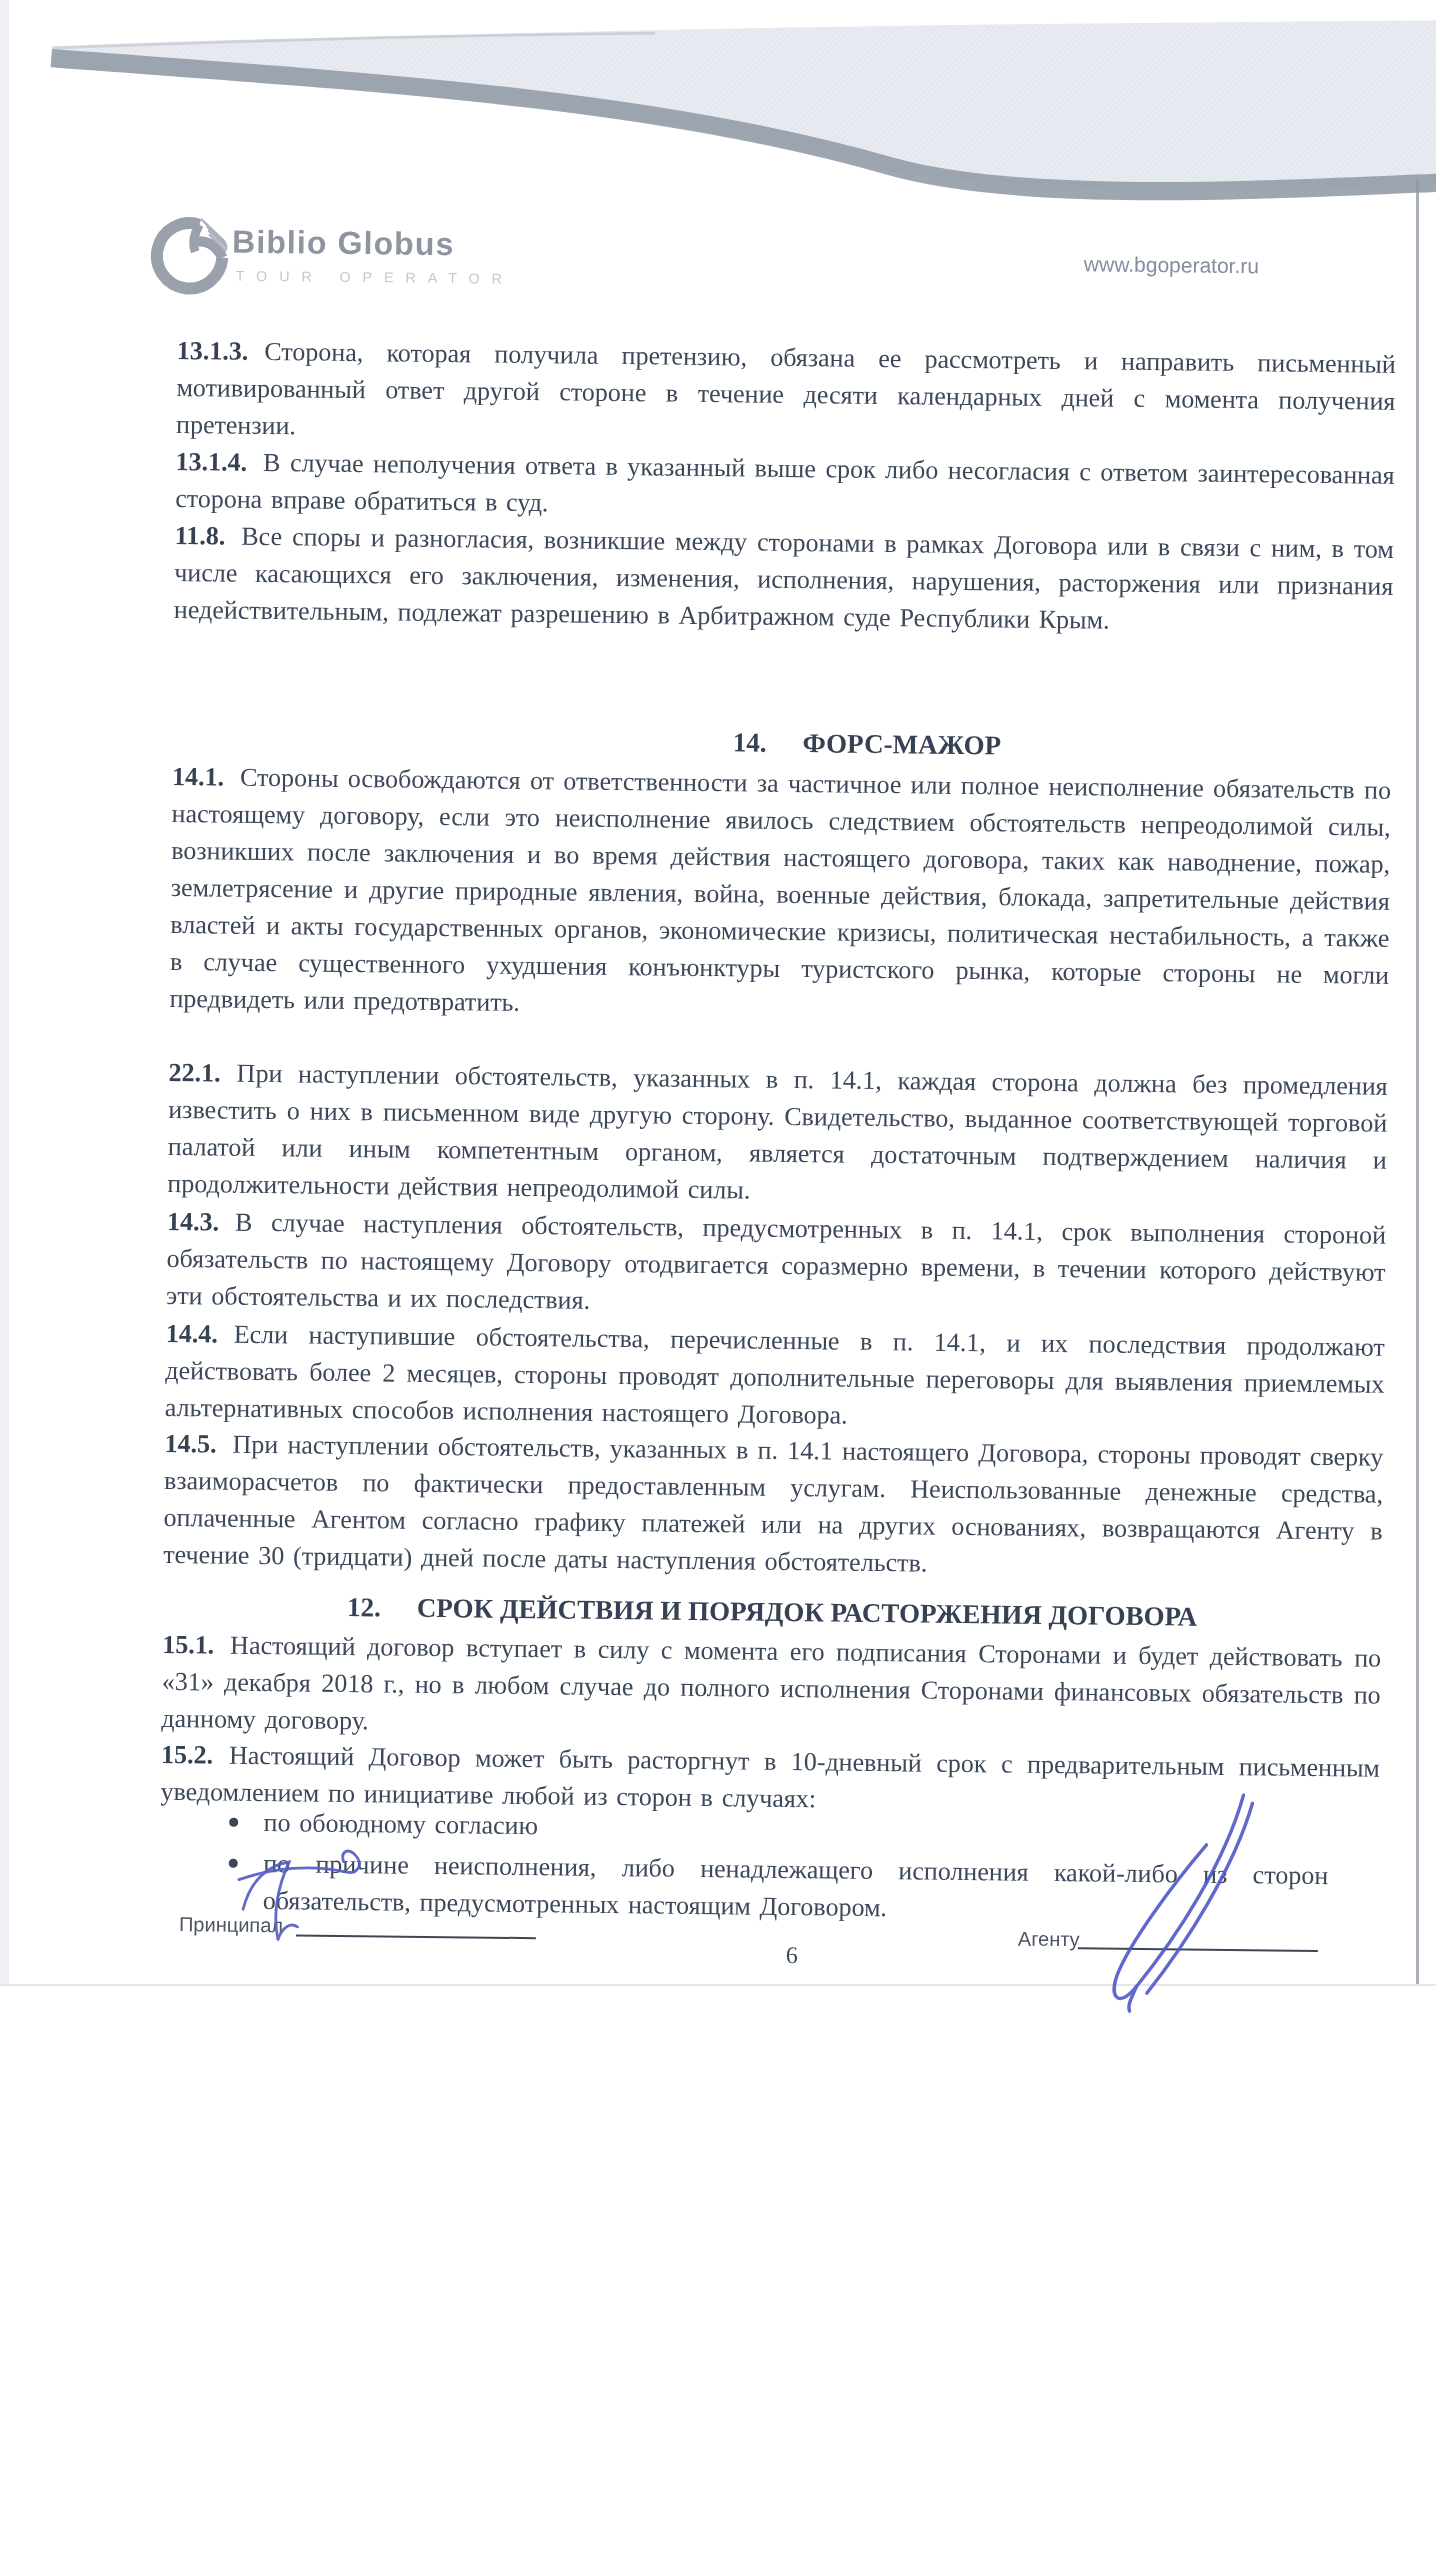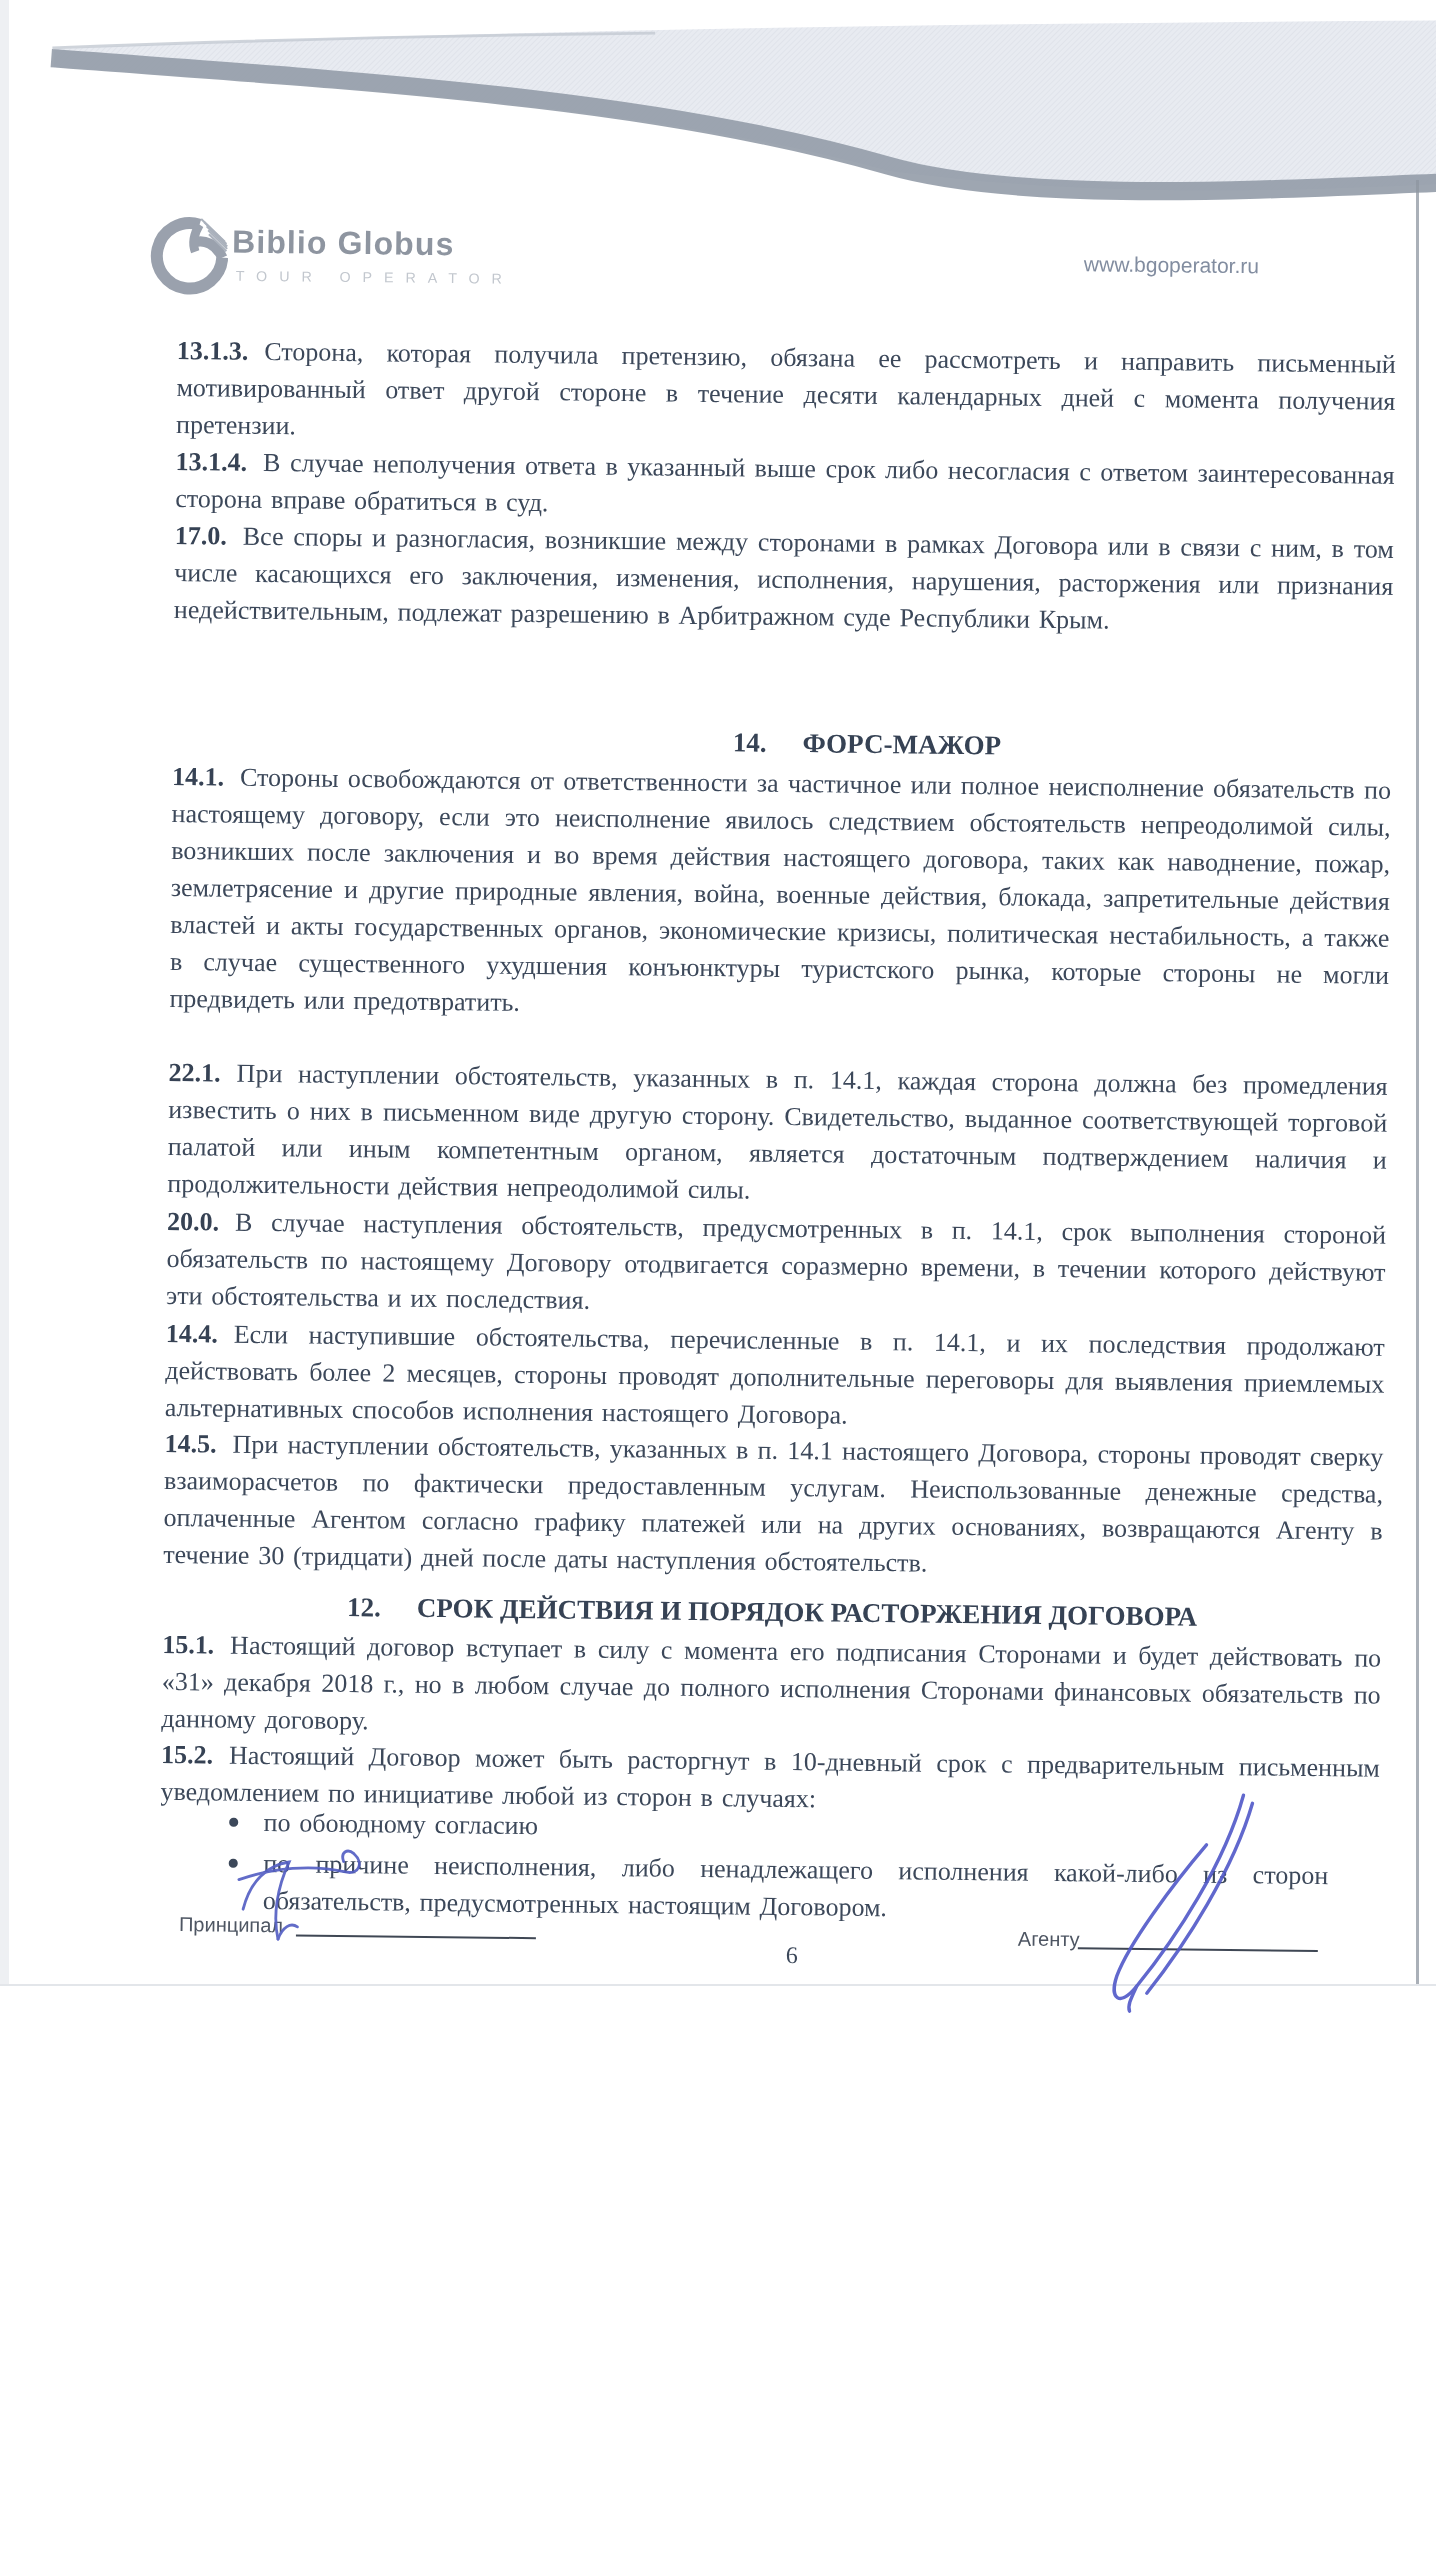--- a/index.html
+++ b/index.html
@@ -89,34 +89,34 @@
     <div class="url">www.bgoperator.ru</div>
 
     <div class="doc">
       <p style="top:332px">
         <b class="num">13.1.3.</b><span>Сторона, которая получила претензию, обязана ее рассмотреть и направить письменный мотивированный ответ другой стороне в течение десяти календарных дней с момента получения претензии.</span>
       </p>
       <p style="top:443px">
         <b class="num">13.1.4.</b><span>В случае неполучения ответа в указанный выше срок либо несогласия с ответом заинтересованная сторона вправе обратиться в суд.</span>
       </p>
       <p style="top:517px">
-        <b class="num">17.0.</b><span>Все споры и разногласия, возникшие между сторонами в рамках Договора или в связи с ним, в том числе касающихся его заключения, изменения, исполнения, нарушения, расторжения или признания недействительным, подлежат разрешению в Арбитражном суде Республики Крым.</span>
+        <b class="num">11.8.</b><span>Все споры и разногласия, возникшие между сторонами в рамках Договора или в связи с ним, в том числе касающихся его заключения, изменения, исполнения, нарушения, расторжения или признания недействительным, подлежат разрешению в Арбитражном суде Республики Крым.</span>
       </p>
 
       <h2 class="heading" style="top:719px;padding-left:85px">
         <span class="hnum">14.</span><span>ФОРС-МАЖОР</span>
       </h2>
       <p style="top:758px">
         <b class="num">14.1.</b><span>Стороны освобождаются от ответственности за частичное или полное неисполнение обязательств по настоящему договору, если это неисполнение явилось следствием обстоятельств непреодолимой силы, возникших после заключения и во время действия настоящего договора, таких как наводнение, пожар, землетрясение и другие природные явления, война, военные действия, блокада, запретительные действия властей и акты государственных органов, экономические кризисы, политическая нестабильность, а также в случае существенного ухудшения конъюнктуры  туристского рынка, которые стороны не могли предвидеть или предотвратить.</span>
       </p>
       <p style="top:1054px">
         <b class="num">22.1.</b><span>При наступлении обстоятельств, указанных в п. 14.1, каждая сторона должна без промедления известить о них в письменном виде другую сторону. Свидетельство, выданное соответствующей торговой палатой или иным компетентным органом, является достаточным подтверждением наличия и продолжительности действия непреодолимой силы.</span>
       </p>
       <p style="top:1203px">
-        <b class="num">20.0.</b><span>В случае наступления обстоятельств, предусмотренных в п. 14.1, срок выполнения стороной обязательств по настоящему Договору отодвигается соразмерно времени, в течении которого действуют эти обстоятельства и их последствия.</span>
+        <b class="num">14.3.</b><span>В случае наступления обстоятельств, предусмотренных в п. 14.1, срок выполнения стороной обязательств по настоящему Договору отодвигается соразмерно времени, в течении которого действуют эти обстоятельства и их последствия.</span>
       </p>
       <p style="top:1315px">
         <b class="num">14.4.</b><span>Если наступившие обстоятельства, перечисленные в п. 14.1, и их последствия продолжают действовать более 2 месяцев, стороны проводят дополнительные переговоры для выявления приемлемых альтернативных способов исполнения настоящего Договора.</span>
       </p>
       <p style="top:1425px">
         <b class="num">14.5.</b><span>При наступлении обстоятельств, указанных в п. 14.1 настоящего Договора, стороны проводят сверку взаиморасчетов по фактически предоставленным услугам. Неиспользованные денежные средства, оплаченные Агентом согласно графику платежей или на других основаниях, возвращаются Агенту в течение 30 (тридцати) дней после даты наступления обстоятельств.</span>
       </p>
 
       <h2 class="heading" style="top:1588px">
         <span class="hnum">12.</span><span>СРОК ДЕЙСТВИЯ И ПОРЯДОК РАСТОРЖЕНИЯ ДОГОВОРА</span>

